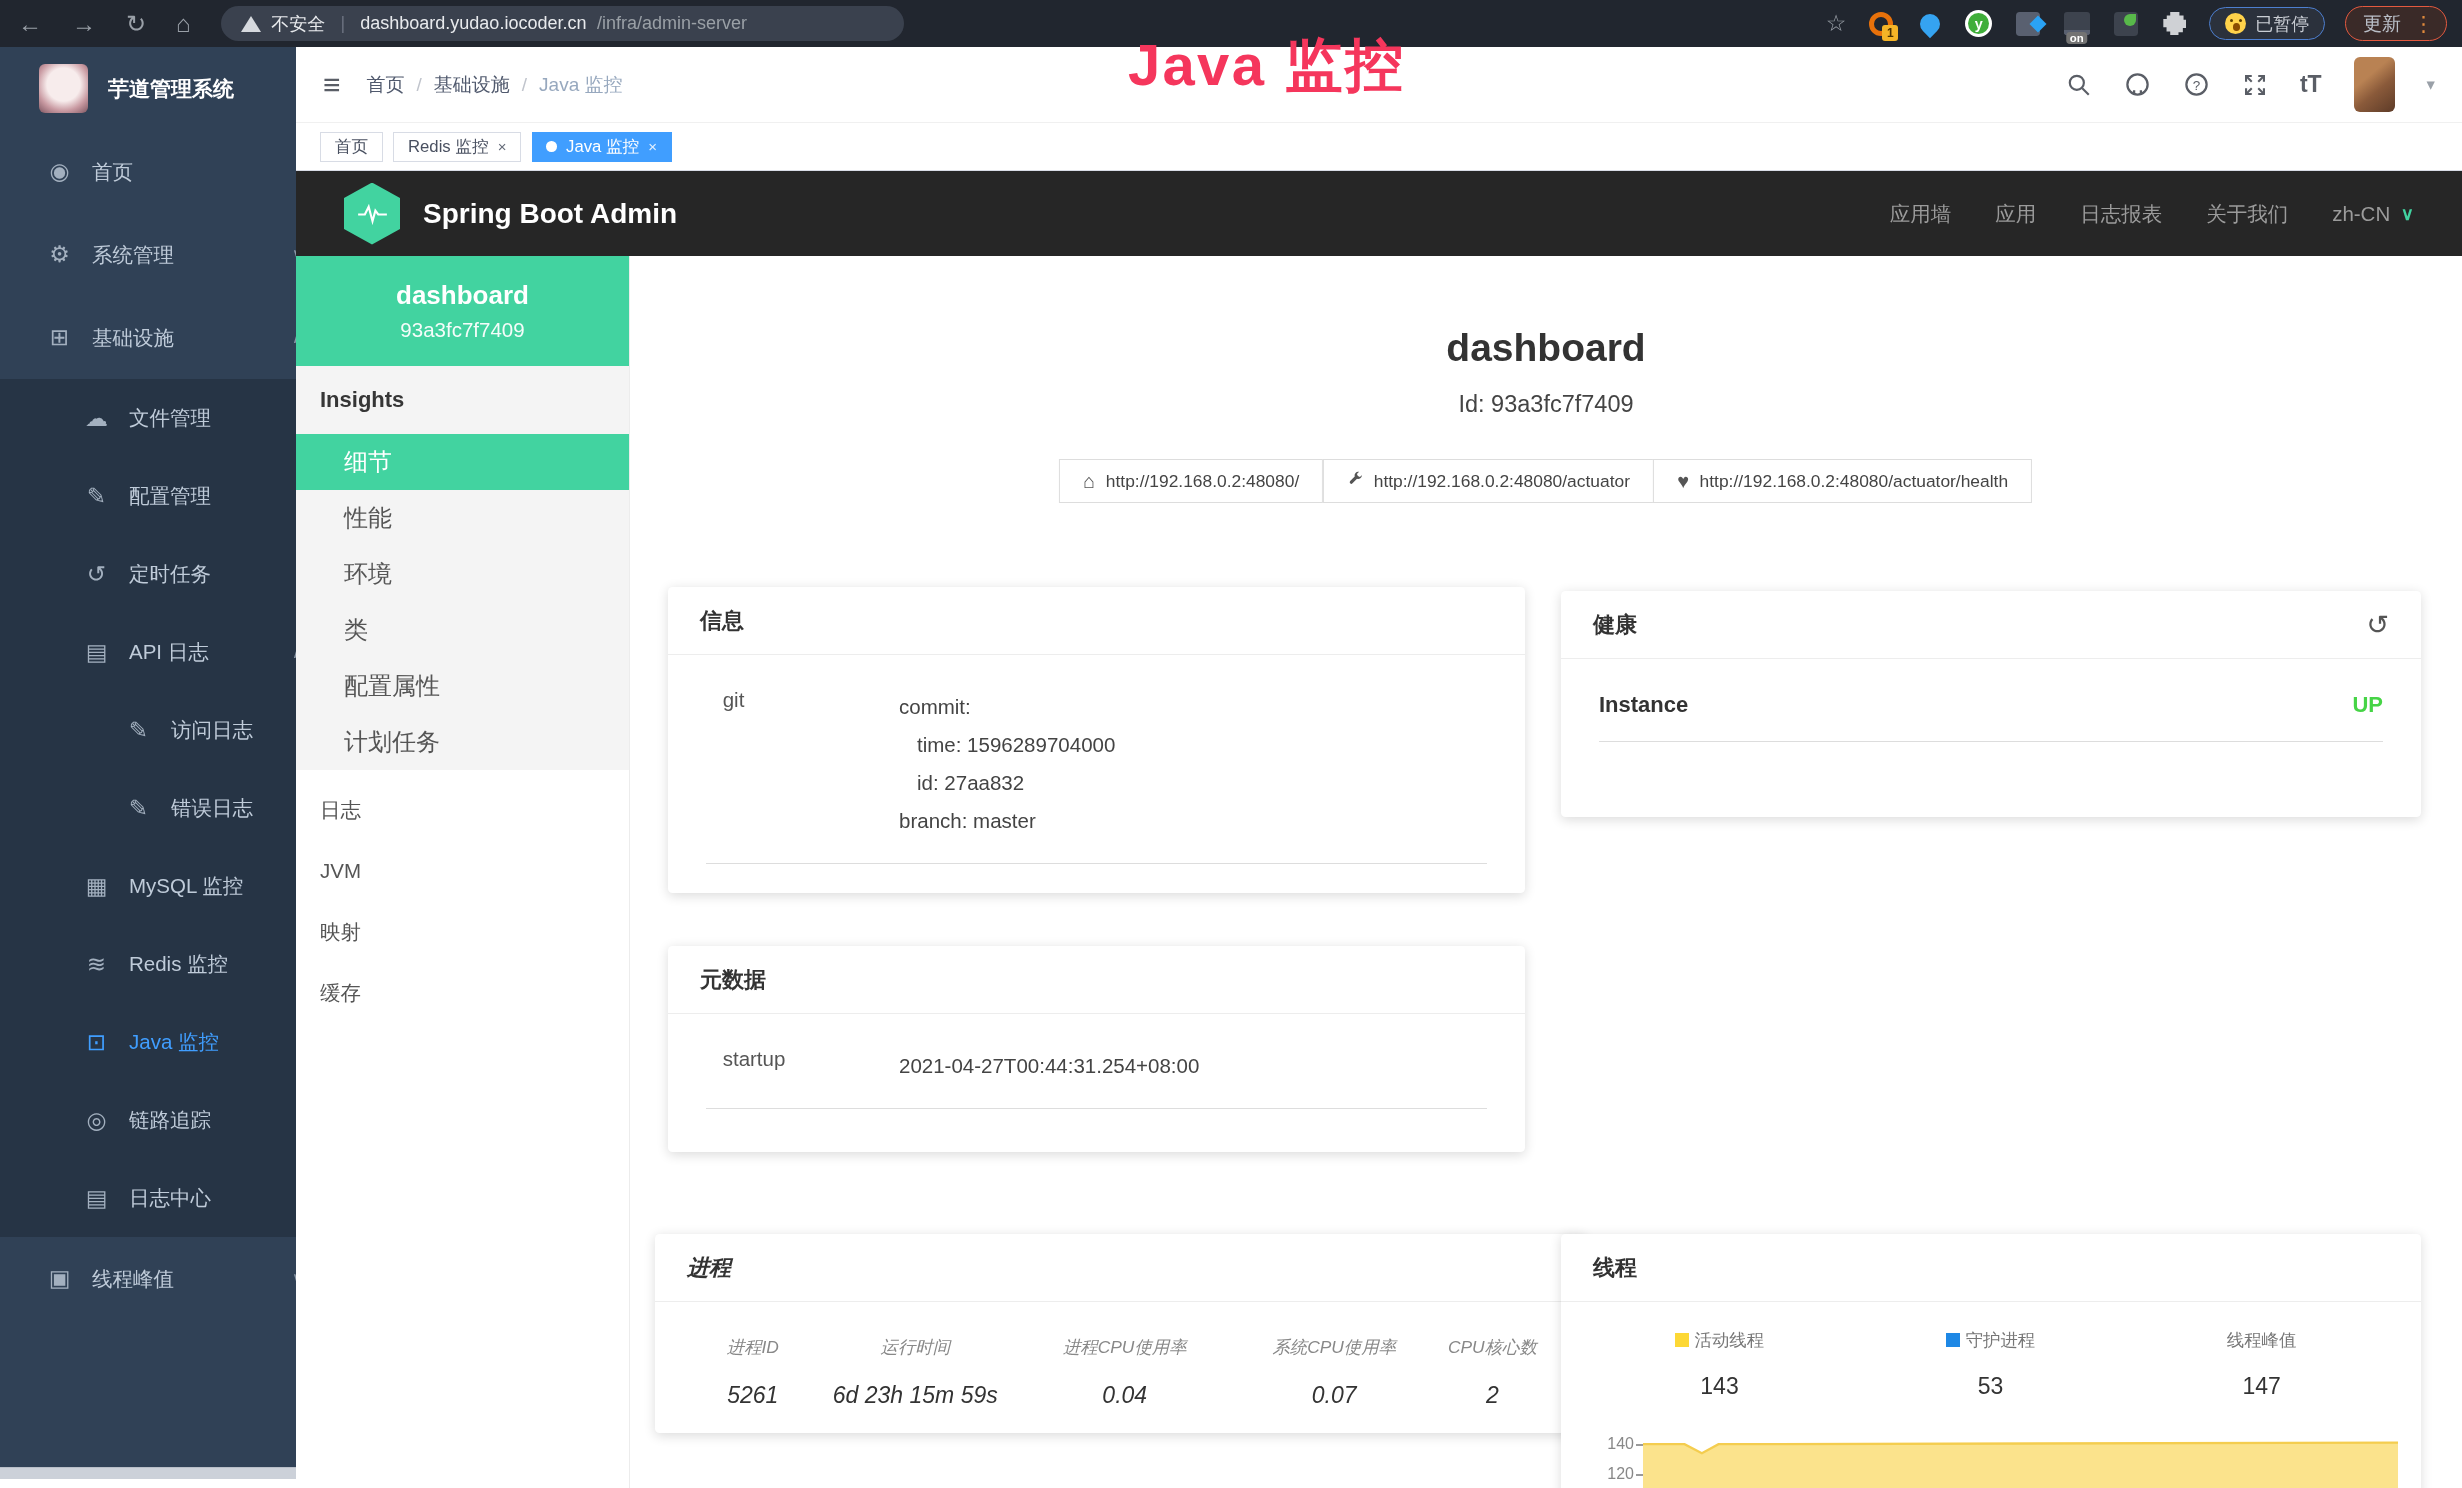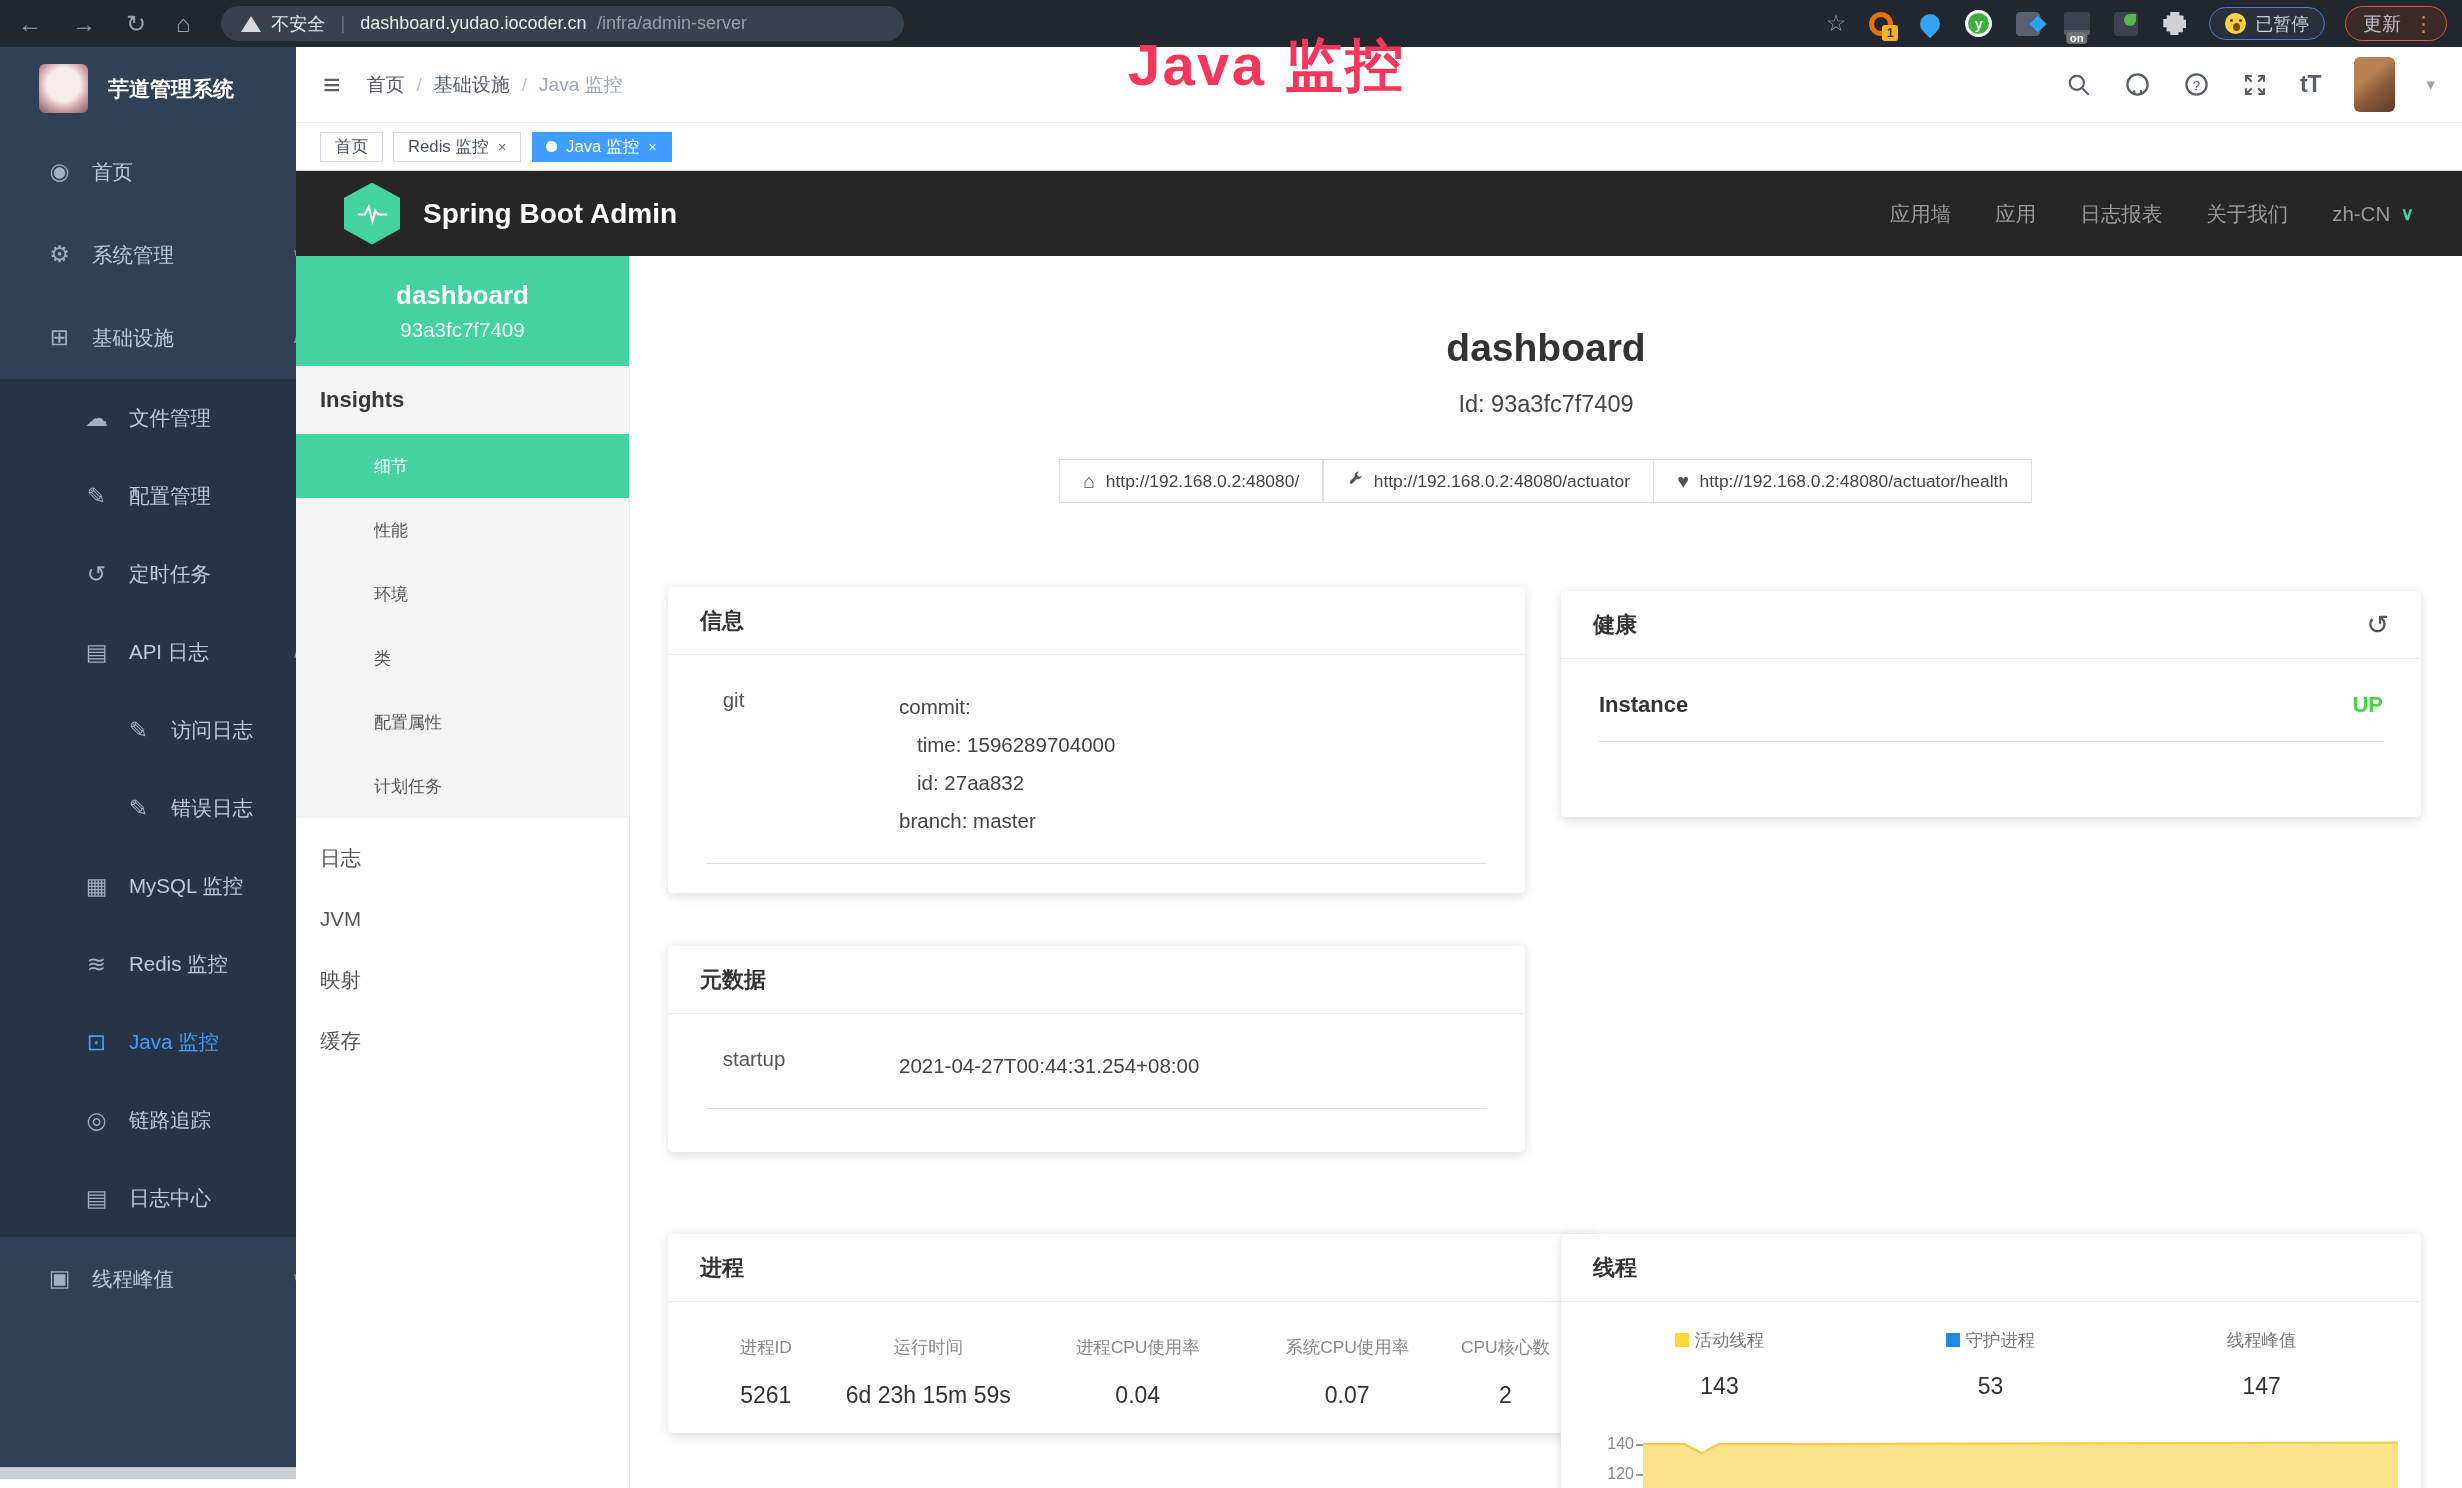--- a/index.html
+++ b/index.html
@@ -100,21 +100,21 @@
   .locale .g-caret { color:#42d3a0; font-size:18px; font-weight:bold; }
 
   .sba-body { display:flex; height:calc(100% - 85px); }
   .sba-side { width:334px; border-right:0.8px solid #ececec; background:#fff; }
   .inst-head { height:110px; background:#42d3a0; color:#fff; display:flex; flex-direction:column;
                align-items:center; justify-content:center; gap:7.6px; }
   .inst-name { font-size:26px; font-weight:bold; }
   .inst-id { font-size:20.5px; opacity:.95; }
   .menu-gray { background:#f4f4f4; }
   .ins-head { height:68px; display:flex; align-items:center; padding-left:24px; font-size:22px; font-weight:bold; color:#363636; }
-  .ins-item { height:64px; display:flex; align-items:center; padding-left:78px; font-size:17px; color:#555; cursor:pointer; }
+  .ins-item { height:56px; display:flex; align-items:center; padding-left:48px; font-size:24px; color:#555; cursor:pointer; }
   .ins-item.active { background:#42d3a0; color:#fff; }
   .root-items { margin-top:9px; }
   .root-item { height:61px; display:flex; align-items:center; padding-left:24px; font-size:20.5px; color:#555; cursor:pointer; }
 
   .sba-main { flex:1; position:relative; overflow:hidden; }
   .m-title { position:absolute; top:70px; width:100%; text-align:center; font-size:39px; font-weight:bold; color:#333; }
   .m-id { position:absolute; top:135px; width:100%; text-align:center; font-size:23.5px; color:#444; }
   .link-group { position:absolute; top:203px; left:50%; transform:translateX(-50%); display:flex; }
   .link-btn { border:0.8px solid #ddd; background:#fff; height:44px; padding:0 23px; display:flex; align-items:center;
               gap:10.6px; font-size:17.4px; color:#444; margin-left:-0.8px; cursor:pointer; white-space:nowrap; }
@@ -447,21 +447,21 @@
           <div class="card-h" data-interactable="false">元数据</div>
           <div class="card-b" data-interactable="false">
             <div class="kv">
               <span class="k" data-interactable="false">startup</span>
               <span class="v" data-interactable="false">2021-04-27T00:44:31.254+08:00</span>
             </div>
             <div class="divider" data-interactable="false"></div>
           </div>
         </div>
 
-        <div class="card" style="left:38px; top:978px; width:931px; height:199px;" data-interactable="false">
+        <div class="card" style="left:25px; top:978px; width:931px; height:199px;font-style:italic;" data-interactable="false">
           <div class="card-h" data-interactable="false">进程</div>
           <div class="card-b" data-interactable="false">
             <div class="proc-cols">
               <div class="pc pc1" data-interactable="false">
                 <div class="ph">进程ID</div>
                 <div class="pv">5261</div>
               </div>
               <div class="pc pc2" data-interactable="false">
                 <div class="ph">运行时间</div>
                 <div class="pv">6d 23h 15m 59s</div>

